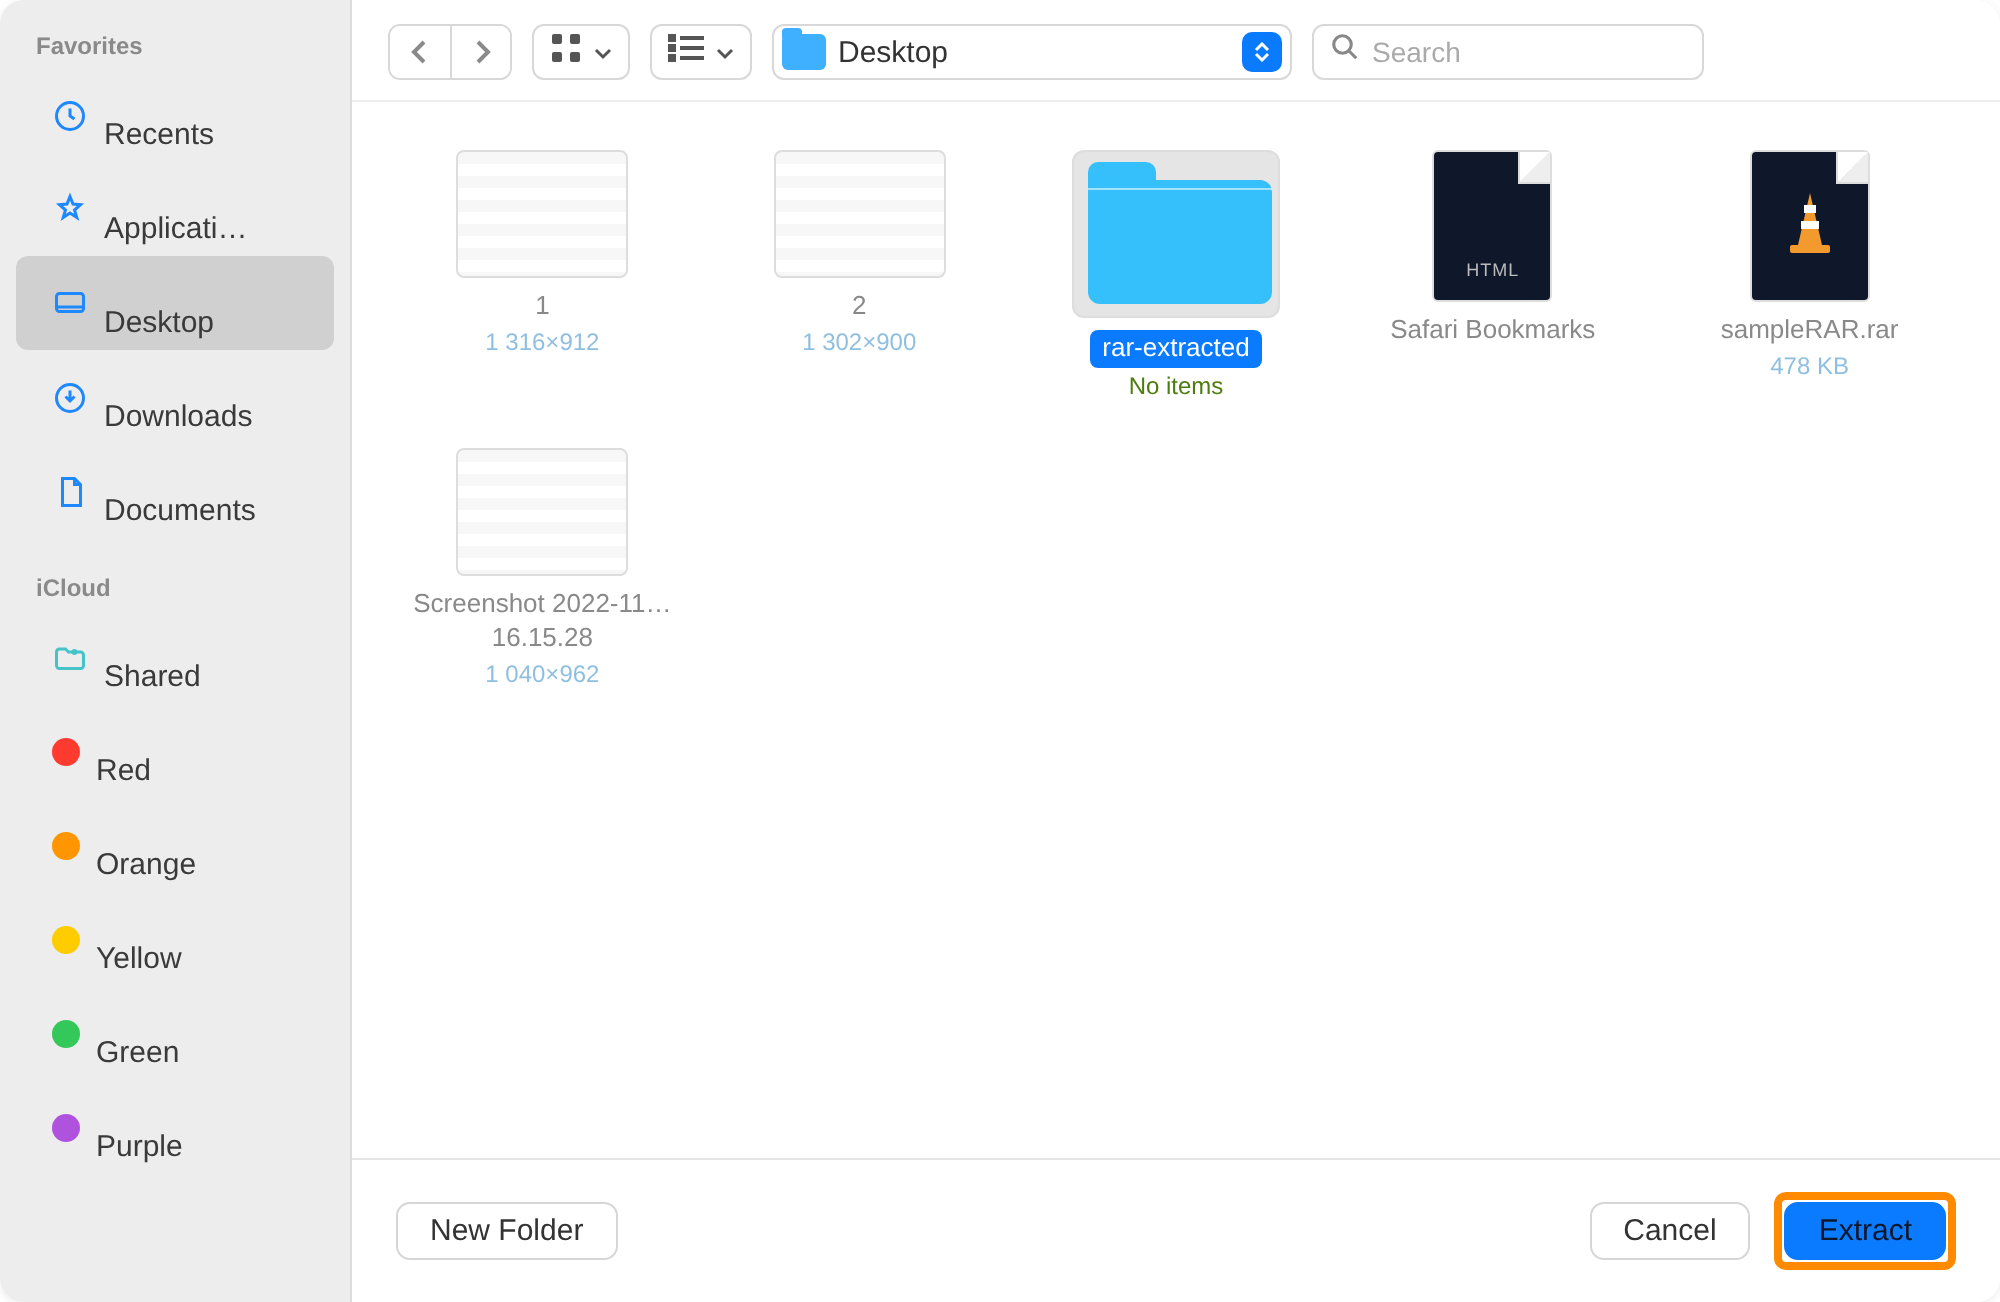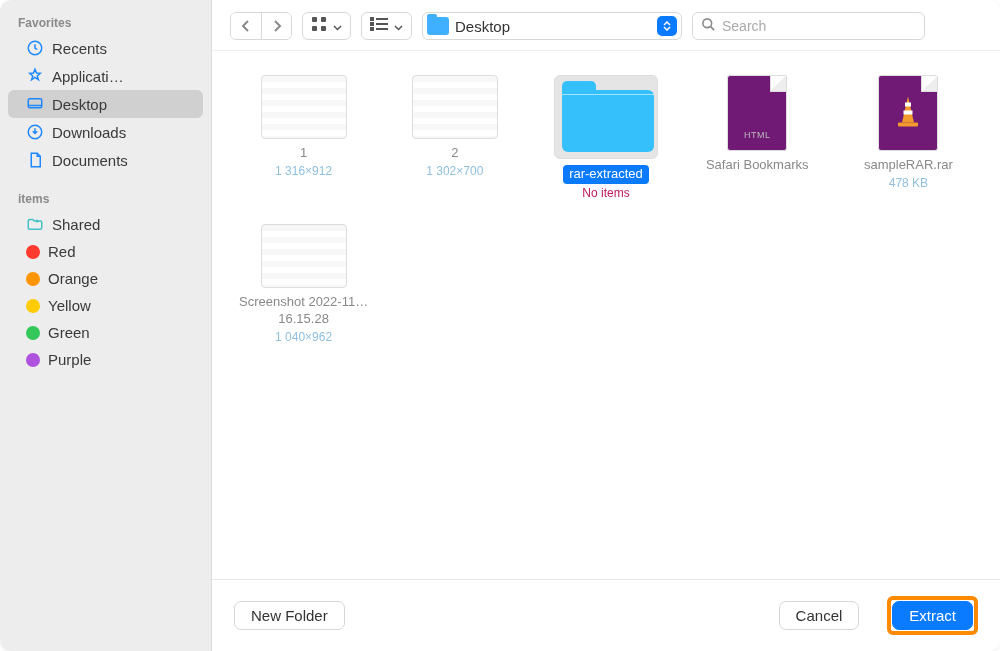--- a/index.html
+++ b/index.html
@@ -14,21 +14,21 @@
     display: flex;
     width: 100%;
     height: 100%;
     border-radius: 12px;
     overflow: hidden;
     position: relative;
     box-shadow: 0 1px 4px rgba(0,0,0,0.08);
     background: #fff;
   }
   .sidebar {
-    width: 212px;
+    width: 176px;
     background: #ededed;
     padding: 10px 0 0 0;
     border-right: 1px solid #dcdcdc;
     display: flex;
     flex-direction: column;
     overflow: hidden;
   }
   .section-header {
     font-size: 12px;
     color: #8a8a8a;
@@ -56,20 +56,21 @@
     width: 18px;
     height: 18px;
     flex-shrink: 0;
     display: flex;
     align-items: center;
     justify-content: center;
   }
   .sidebar-item .label {
     overflow: hidden;
     text-overflow: ellipsis;
+    margin-top: 20px;
   }
   .tag-dot {
     width: 14px;
     height: 14px;
     border-radius: 50%;
     flex-shrink: 0;
   }
   .main {
     flex: 1;
     display: flex;
@@ -157,21 +158,21 @@
   .search-box {
     display: flex;
     align-items: center;
     border: 1px solid #d8d8d8;
     border-radius: 6px;
     height: 28px;
     padding: 0 8px;
     gap: 6px;
     color: #888;
     background: #fff;
-    width: 233px;
+    width: 196px;
   }
   .search-box input {
     border: none;
     outline: none;
     font-size: 14px;
     color: #333;
     width: 100%;
     background: transparent;
   }
   .search-box input::placeholder { color: #aaa; }
@@ -190,21 +191,21 @@
     flex-direction: column;
     align-items: center;
     text-align: center;
     font-size: 13px;
   }
   .thumb {
     width: 86px;
     height: 64px;
     border: 1px solid #ddd;
     border-radius: 4px;
-    background: #701a75;
+    background: #0f172a;
     position: relative;
     margin-bottom: 6px;
   }
   .thumb.screenshot {
     background: repeating-linear-gradient(
       to bottom,
       #f7f7f7 0, #f7f7f7 6px, #fff 6px, #fff 12px
     );
   }
   .folder-shape {
@@ -279,41 +280,41 @@
     background: #0a7aff;
     color: #fff;
     padding: 1px 6px;
     border-radius: 4px;
   }
   .file-sub {
     color: #8fbfe0;
     font-size: 12px;
     margin-top: 2px;
   }
-  .file-sub.selected { color: #be185d; font-weight: 500; }
+  .file-sub.selected { color: #4d7c0f; font-weight: 500; }
   .footer {
     border-top: 1px solid #e6e6e6;
     padding: 16px 22px;
     display: flex;
     align-items: center;
-    gap: 28px;
+    gap: 12px;
     background: #fff;
   }
   .btn {
     border: 1px solid #d6d6d6;
     border-radius: 7px;
     background: #fff;
     padding: 5px 16px;
     font-size: 15px;
     color: #333;
     cursor: default;
   }
   .btn.primary {
     background: #0a7aff;
-    color: #ffffff;
+    color: #0f172a;
     border-color: #0a7aff;
   }
   .spacer { flex: 1; }
   .highlight-box {
     border: 4px solid #ff8a00;
     border-radius: 6px;
     padding: 1px;
   }
 </style>
 </head>
@@ -365,21 +366,21 @@
     <div class="sidebar-item">
       <span class="icon">
         <svg width="18" height="18" viewBox="0 0 24 24" fill="none" stroke="#1e88ff" stroke-width="2">
             <path d="M7 3h8l4 4v14H7z"></path>
             <path d="M15 3v4h4"></path>
           </svg>
       </span>
       <span class="label">Documents</span>
     </div>
 
-    <div class="section-header" style="margin-top:12px">items</div>
+    <div class="section-header" style="margin-top:12px">iCloud</div>
 
 
     <div class="sidebar-item">
       <span class="icon">
         <svg width="18" height="18" viewBox="0 0 24 24" fill="none" stroke="#45c3c9" stroke-width="2">
             <path d="M3 8a2 2 0 012-2h4l2 2h8a2 2 0 012 2v7a2 2 0 01-2 2H5a2 2 0 01-2-2z"></path>
             <circle cx="15" cy="8" r="2" fill="#45c3c9" stroke="none"></circle>
           </svg>
       </span>
       <span class="label">Shared</span>
@@ -486,21 +487,21 @@
 
         <div class="file-item">
           <div class="thumb screenshot"></div>
           <div class="file-name">1</div>
           <div class="file-sub">1 316×912</div>
         </div>
 
         <div class="file-item">
           <div class="thumb screenshot"></div>
           <div class="file-name">2</div>
-          <div class="file-sub">1 302×700</div>
+          <div class="file-sub">1 302×900</div>
         </div>
 
 
         <div class="file-item">
           <div class="thumb folder-selected-bg">
             <div style="position:relative;width:92px;height:62px">
               <div class="folder-shape"></div>
             </div>
           </div>
           <div class="file-name selected">rar-extracted</div>

